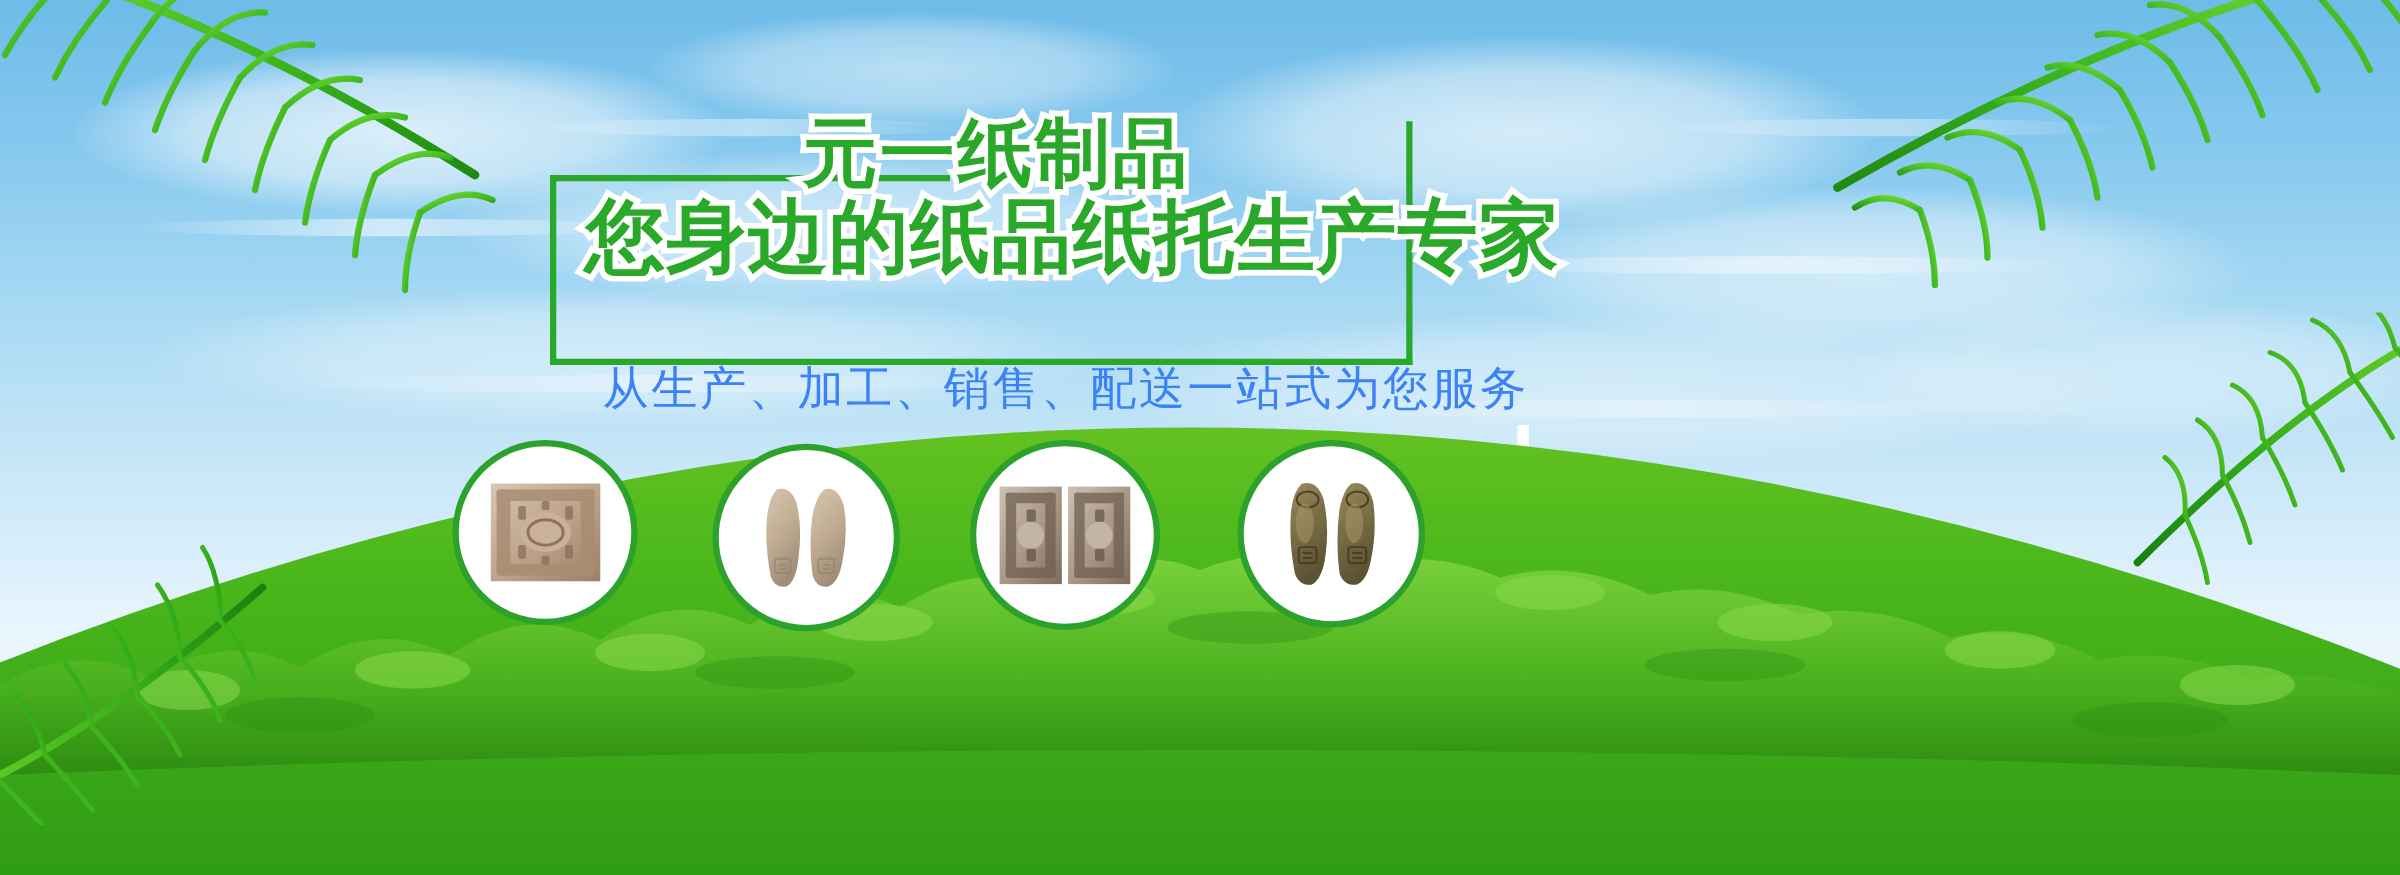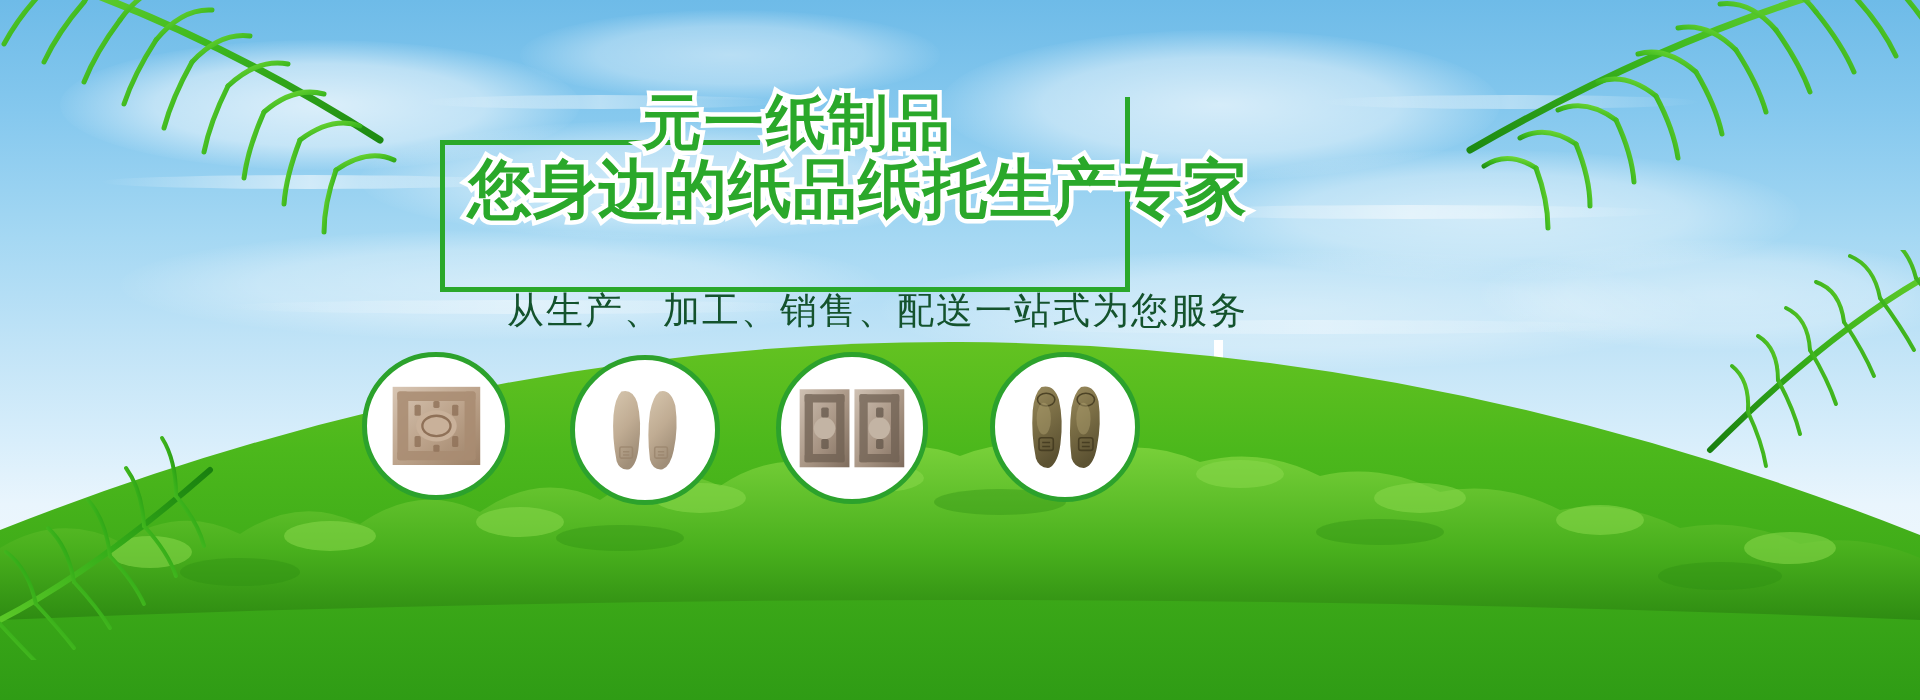--- a/index.html
+++ b/index.html
@@ -99,25 +99,24 @@
     left:28px; top:62px;
     font-size:64px;
     line-height:64px;
     letter-spacing:1px;
   }
 
   .subtitle {
     position:absolute;
     left:482px; top:286px;
     font-size:37px;
-    color:#14532d;
+    color:#3b82f6;
     letter-spacing:2px;
     white-space:nowrap;
     font-weight:400;
-    margin-left:25px;
   }
 
   
   .circle {
     position:absolute;
     border-radius:50%;
     background:#ffffff;
     border:5px solid #2ca22c;
     overflow:hidden;
     display:flex;

